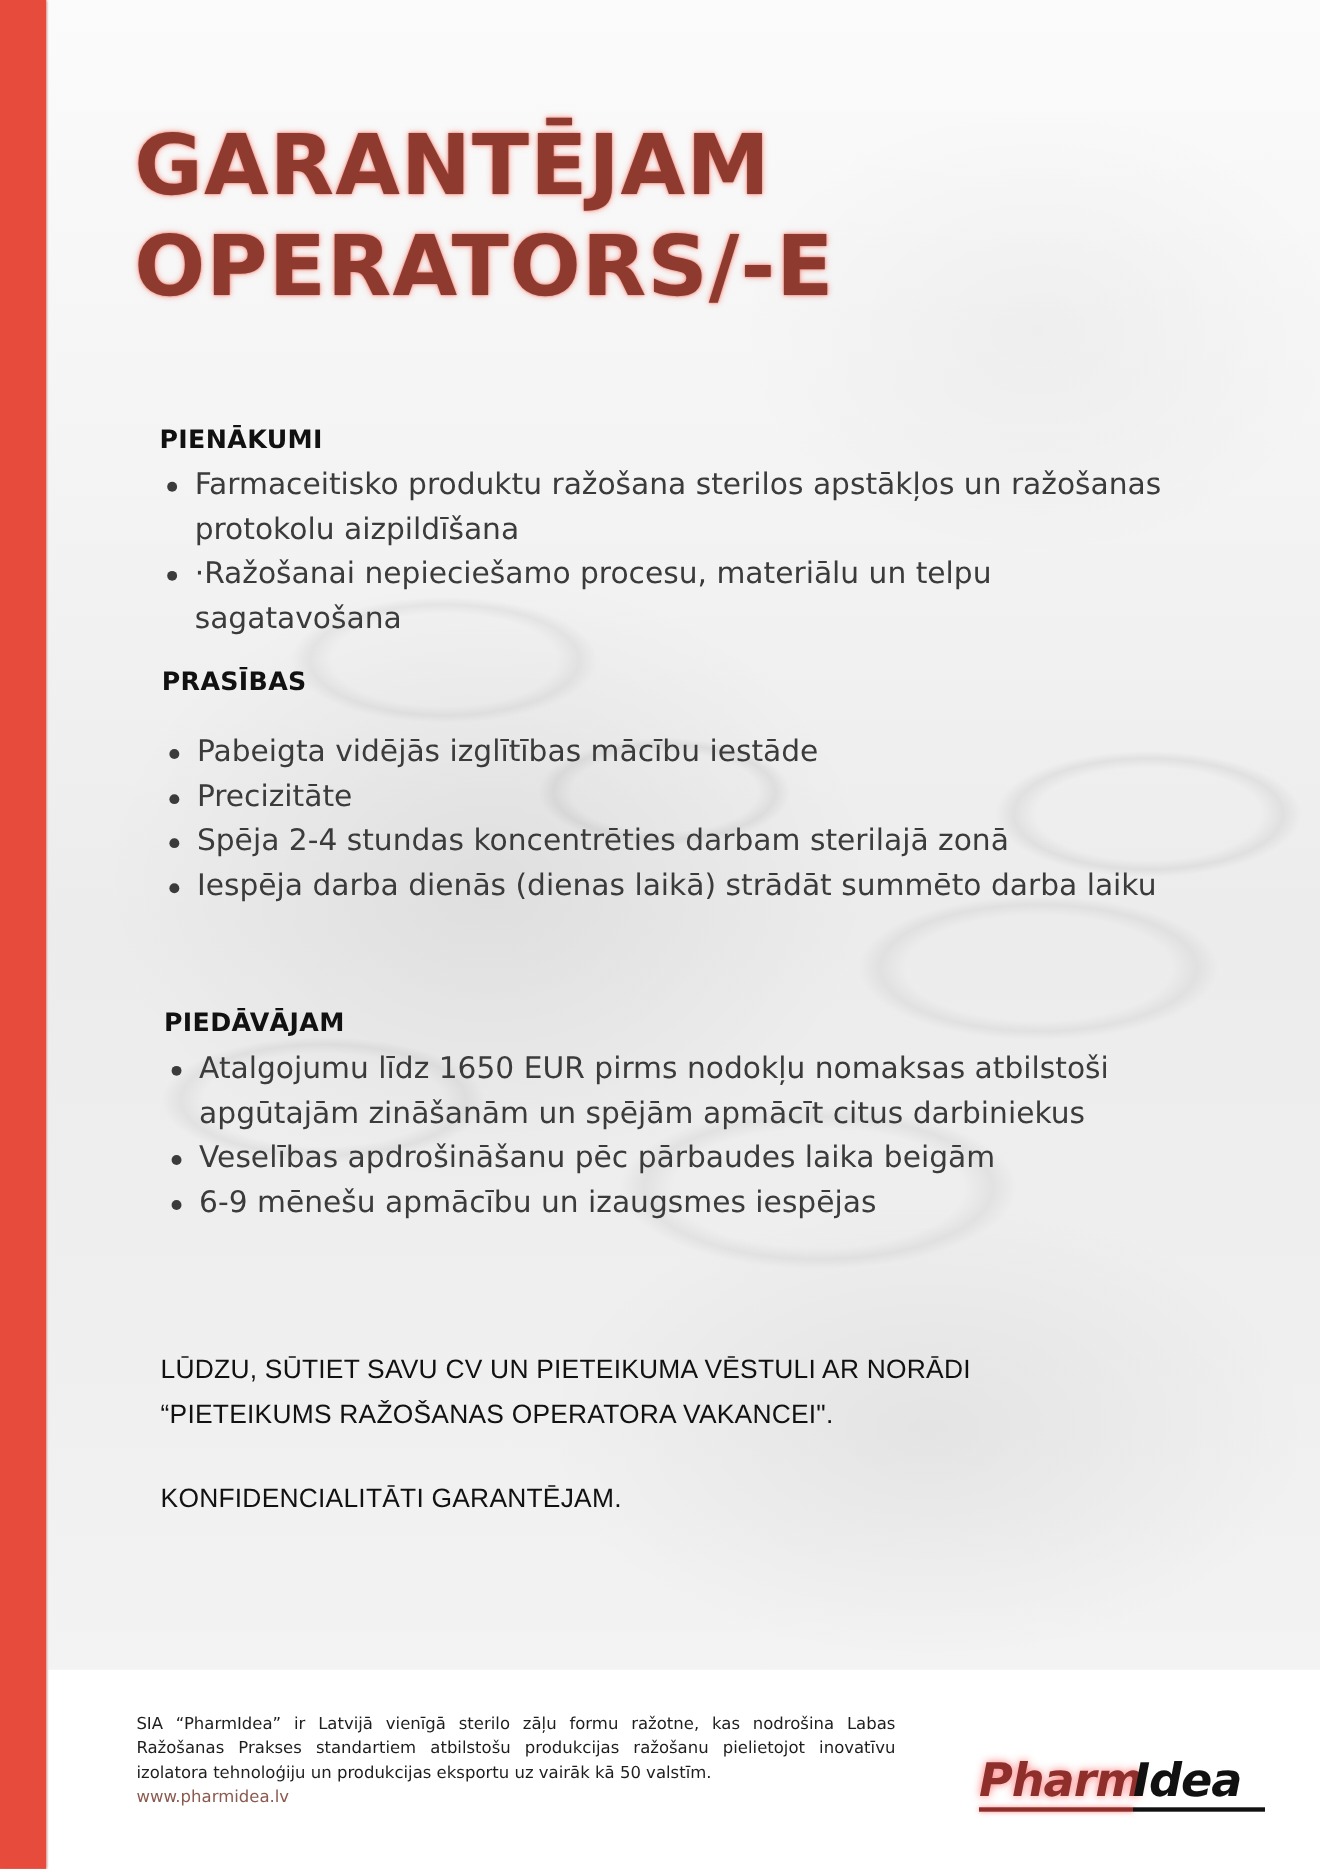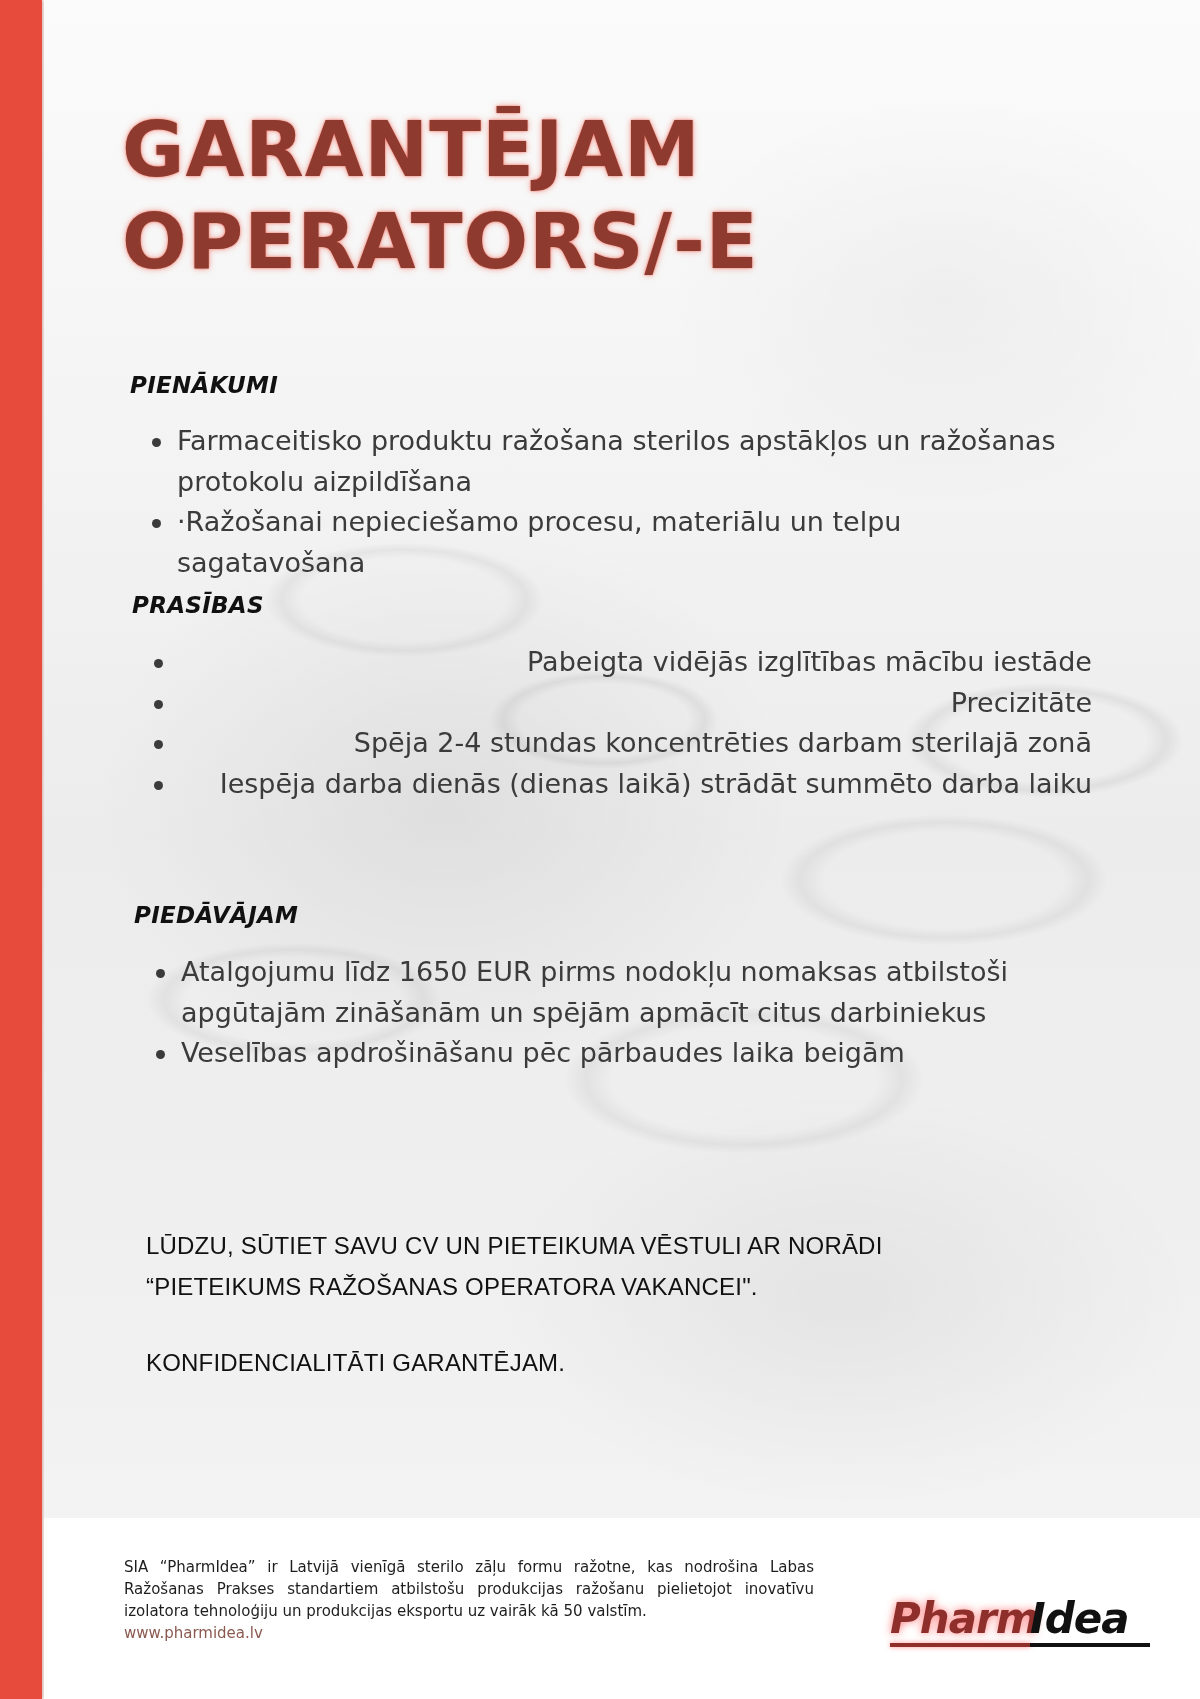--- a/index.html
+++ b/index.html
@@ -38,27 +38,26 @@
     font-weight: bold;
     font-size: 76px;
     line-height: 92px;
     letter-spacing: 1px;
     color: #8f3a2e;
     text-shadow: 0 0 6px rgba(240,80,60,0.55), 0 0 2px rgba(220,60,40,0.6);
   }
   .title span { display: block; }
   .section-heading {
     position: absolute;
-    margin: 0;
+    margin: 15px;
     font-family: "DejaVu Sans", sans-serif;
     font-weight: bold;
     font-size: 23px;
     color: #111111;
     letter-spacing: 0.3px;
-    font-style: italic;
   }
   .bullet-list {
     position: absolute; margin: 0; padding: 0; list-style: none;
     font-family: "DejaVu Sans", sans-serif;
     font-size: 27px;
     line-height: 40.5px;
     color: #3b3b3b;
   }
   .bullet-list li { position: relative; padding-left: 27px; }
   .bullet-list li::before {
@@ -110,31 +109,32 @@
   <span>OPERATORS/-E</span>
 </h1>
 
 <h2 class="section-heading" style="left:130px; top:372px;">PIENĀKUMI</h2>
 <ul class="bullet-list" style="left:150px; top:421px; width:940px;">
   <li>Farmaceitisko produktu ražošana sterilos apstākļos un ražošanas protokolu aizpildīšana</li>
   <li>·Ražošanai nepieciešamo procesu, materiālu un telpu sagatavošana</li>
 </ul>
 
 <h2 class="section-heading" style="left:132px; top:592px;">PRASĪBAS</h2>
-<ul class="bullet-list" style="left:152px; top:642px; width:940px;text-align:right;">
+<ul class="bullet-list" style="left:152px; top:664px; width:940px;">
   <li>Pabeigta vidējās izglītības mācību iestāde</li>
   <li>Precizitāte</li>
   <li>Spēja 2-4 stundas koncentrēties darbam sterilajā zonā</li>
   <li>Iespēja darba dienās (dienas laikā) strādāt summēto darba laiku</li>
 </ul>
 
 <h2 class="section-heading" style="left:134px; top:902px;">PIEDĀVĀJAM</h2>
 <ul class="bullet-list" style="left:154px; top:952px; width:880px;">
   <li>Atalgojumu līdz 1650 EUR pirms nodokļu nomaksas atbilstoši apgūtajām zināšanām un spējām apmācīt citus darbiniekus</li>
   <li>Veselības apdrošināšanu pēc pārbaudes laika beigām</li>
+  <li>6-9 mēnešu apmācību un izaugsmes iespējas</li>
 </ul>
 
 <p class="cta" style="top:1225px;">
   <span>LŪDZU, SŪTIET SAVU CV UN PIETEIKUMA VĒSTULI AR NORĀDI</span>
   <span>“PIETEIKUMS RAŽOŠANAS OPERATORA VAKANCEI".</span>
 </p>
 <p class="cta" style="top:1342px;">KONFIDENCIALITĀTI GARANTĒJAM.</p>
 
 <p class="footer-text">SIA “PharmIdea” ir Latvijā vienīgā sterilo zāļu formu ražotne, kas nodrošina Labas Ražošanas Prakses standartiem atbilstošu produkcijas ražošanu pielietojot inovatīvu izolatora tehnoloģiju un produkcijas eksportu uz vairāk kā 50 valstīm.</p>
 <a class="footer-link">www.pharmidea.lv</a>

